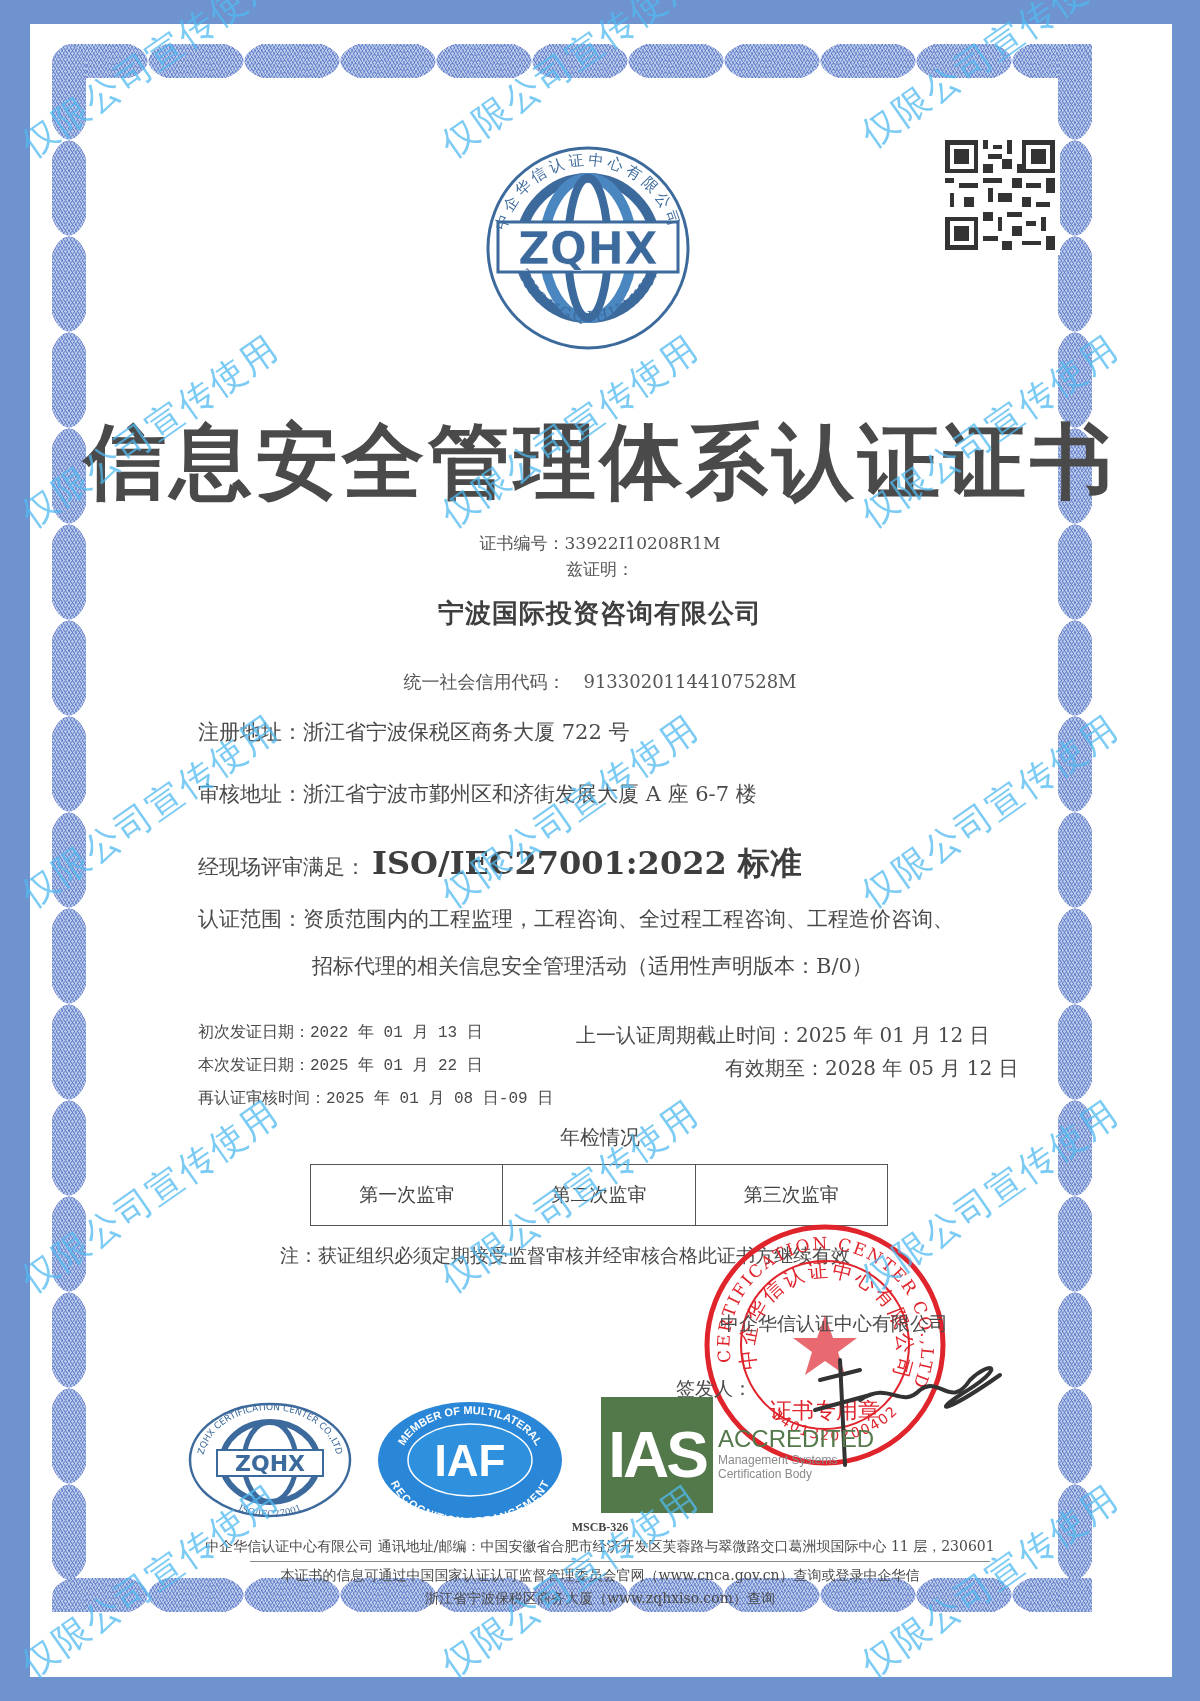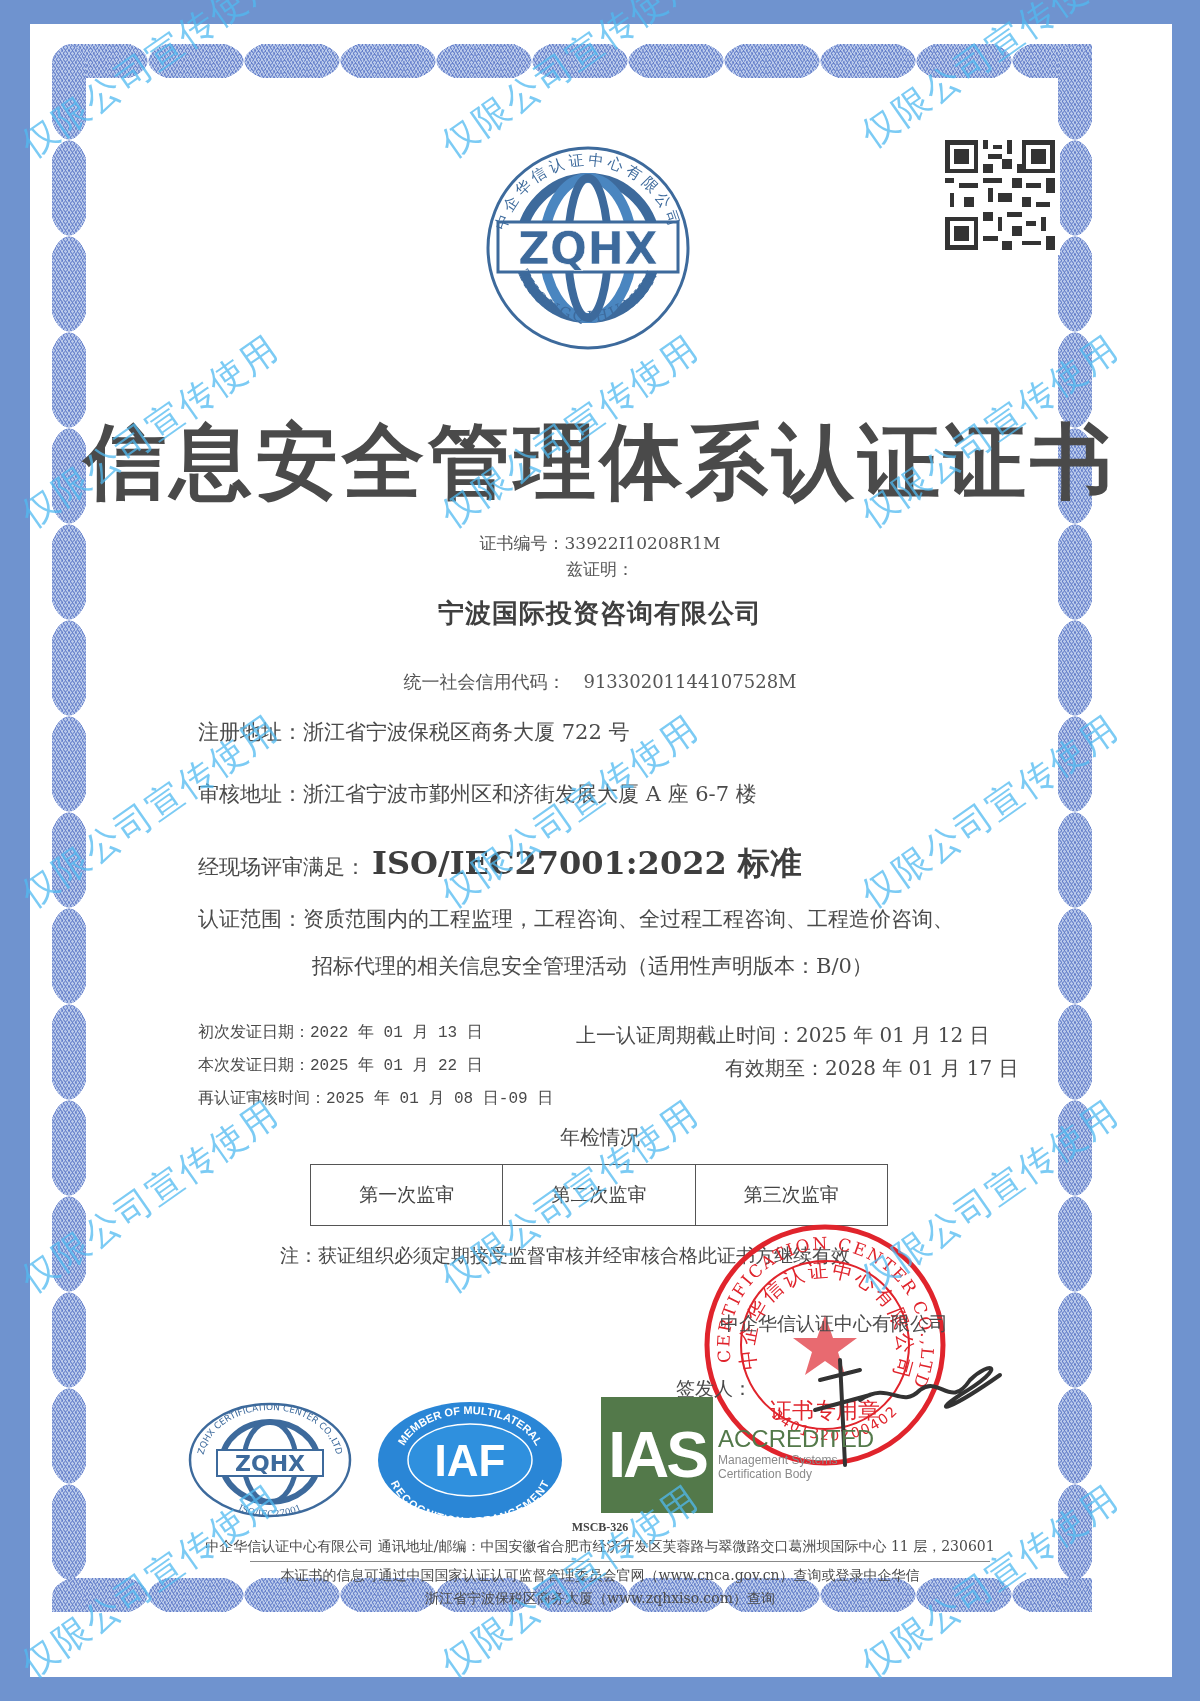--- a/index.html
+++ b/index.html
@@ -200,21 +200,21 @@
 <div class="abs dates" style="top:1022px">
   <span>初次发证日期：</span><span>2022 年 01 月 13 日</span>
 </div>
 <div class="abs date-right" style="top:1022px; left:576px">
   <span>上一认证周期截止时间：</span><span>2025 年 01 月 12 日</span>
 </div>
 <div class="abs dates" style="top:1055px">
   <span>本次发证日期：</span><span>2025 年 01 月 22 日</span>
 </div>
 <div class="abs date-right" style="top:1055px; left:725px">
-  <span>有效期至：</span><span>2028 年 01 月 17 日</span>
+  <span>有效期至：</span><span>2028 年 05 月 12 日</span>
 </div>
 <div class="abs dates" style="top:1088px">
   <span>再认证审核时间：</span><span>2025 年 01 月 08 日-09 日</span>
 </div>
 
 <div class="abs annual-title">年检情况</div>
 <table class="annual">
   <tbody>
       <tr>
     <td>第一次监审</td>

